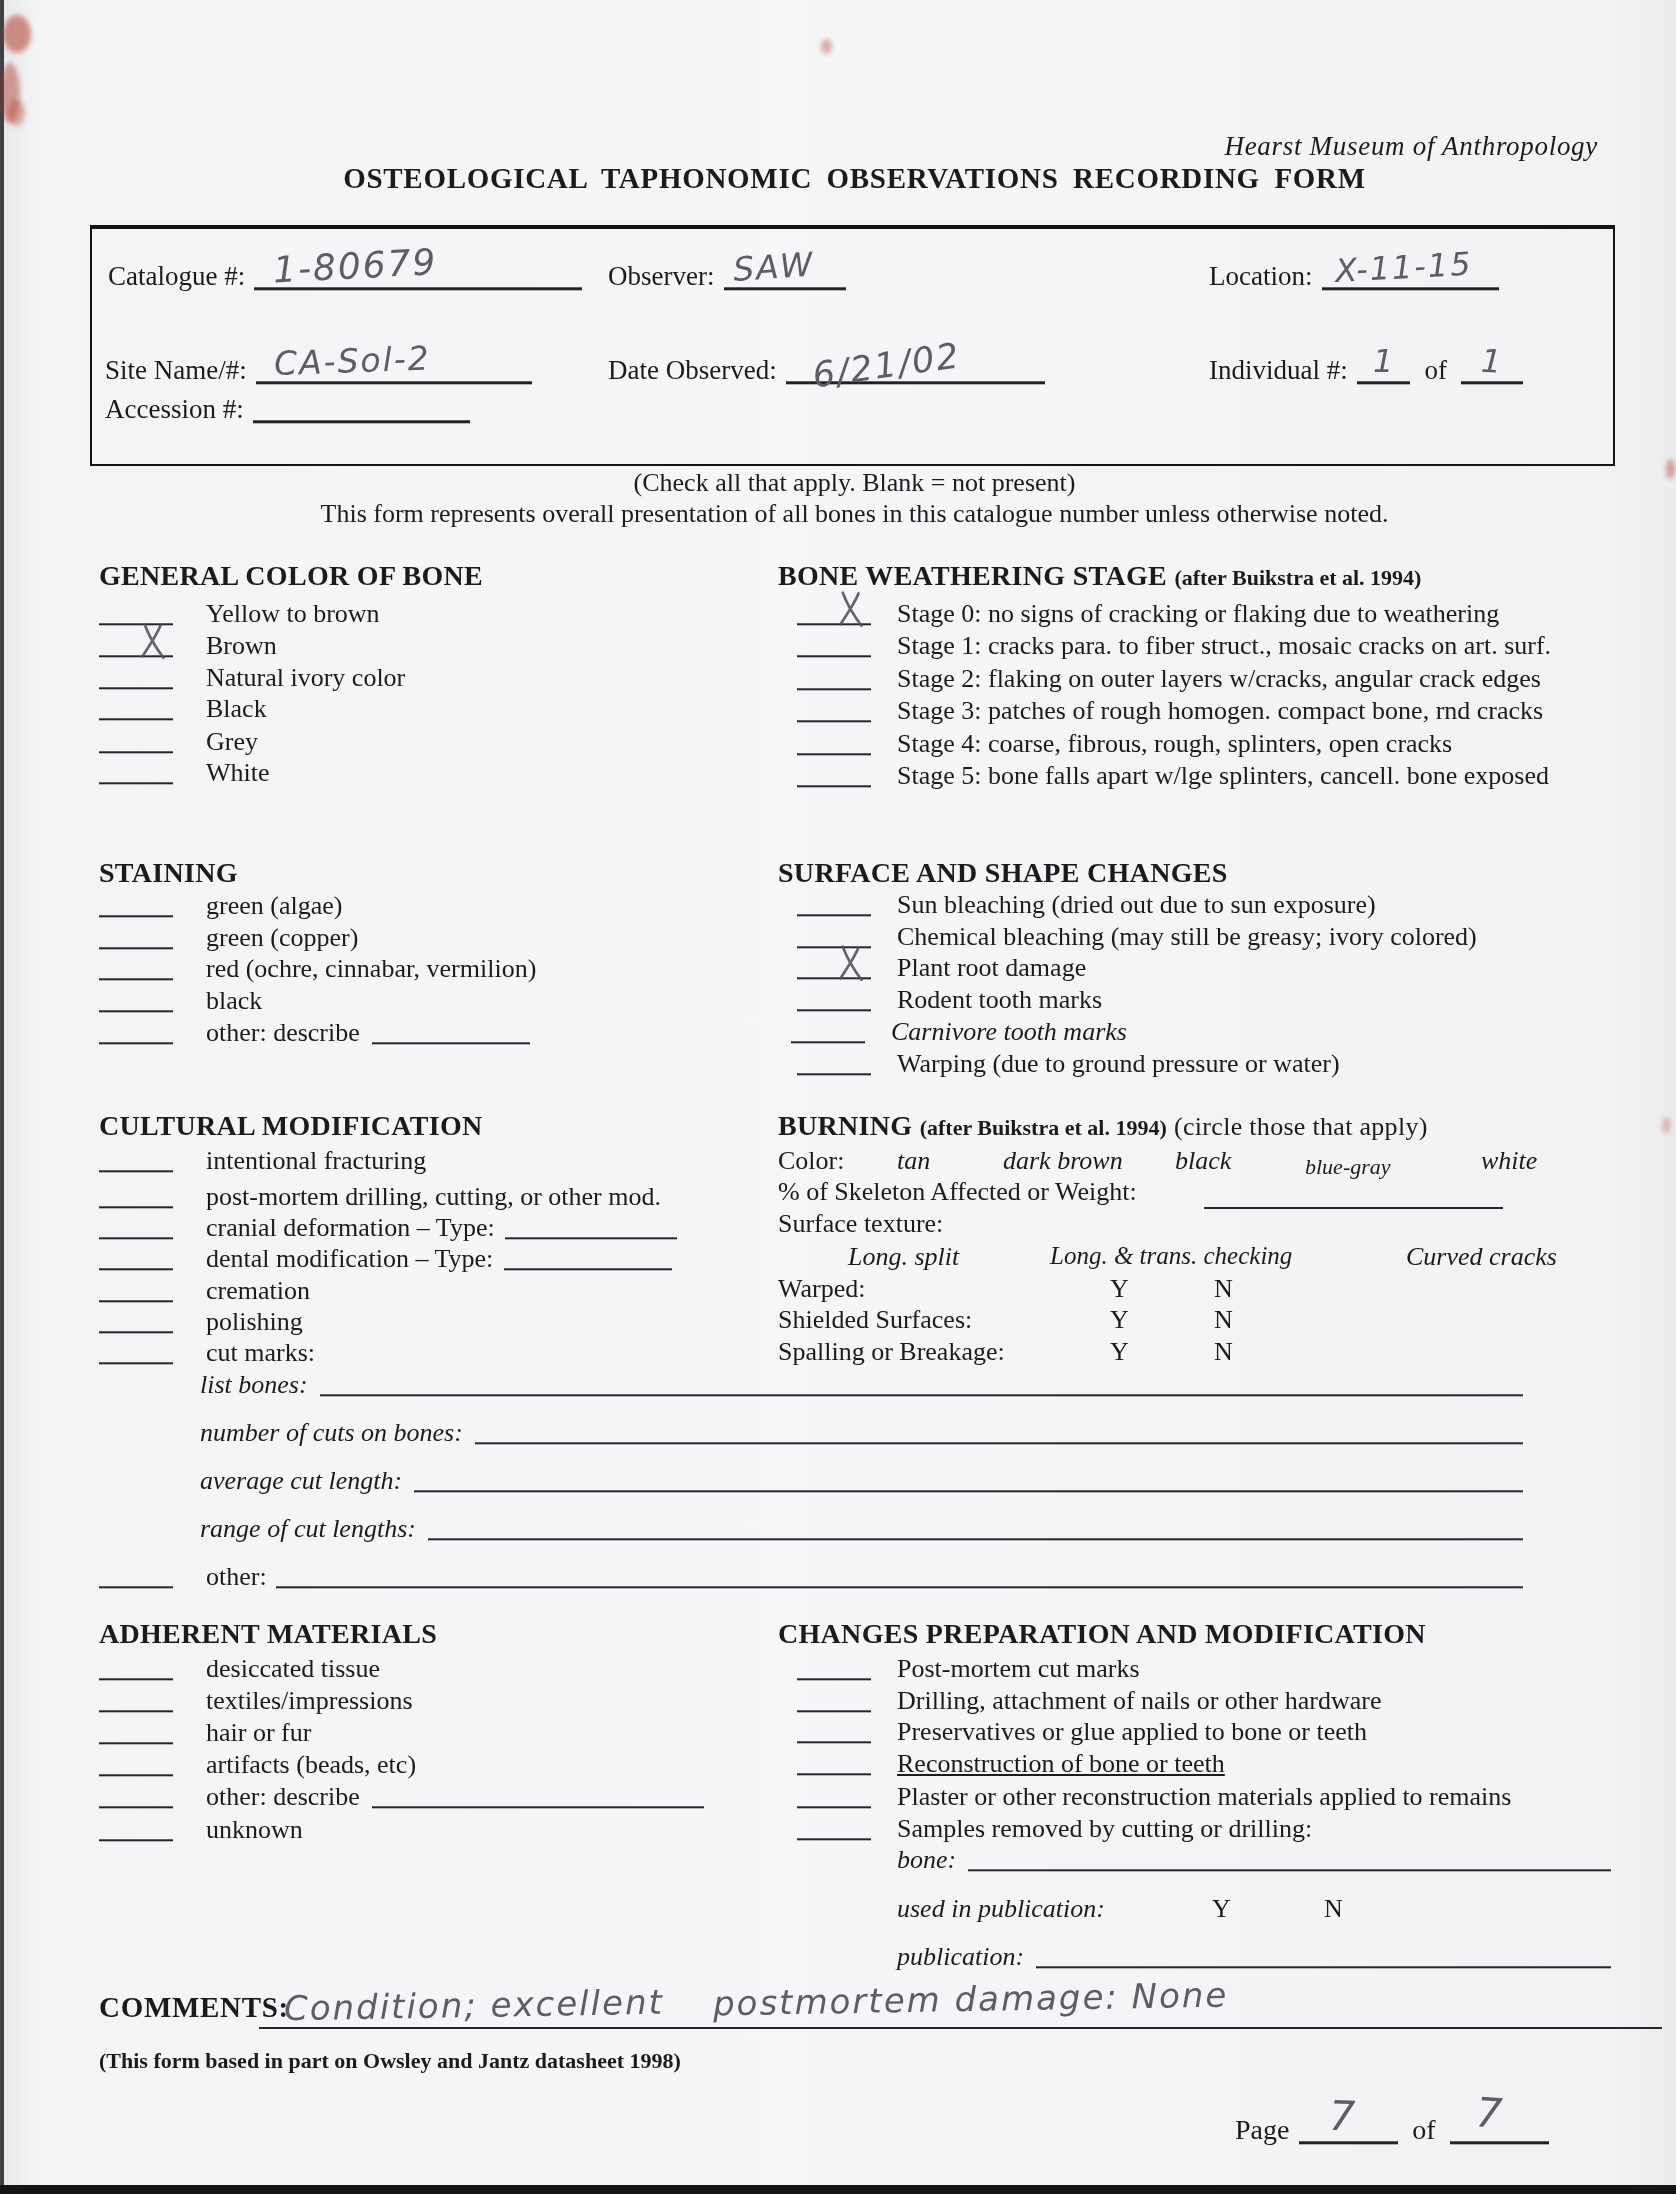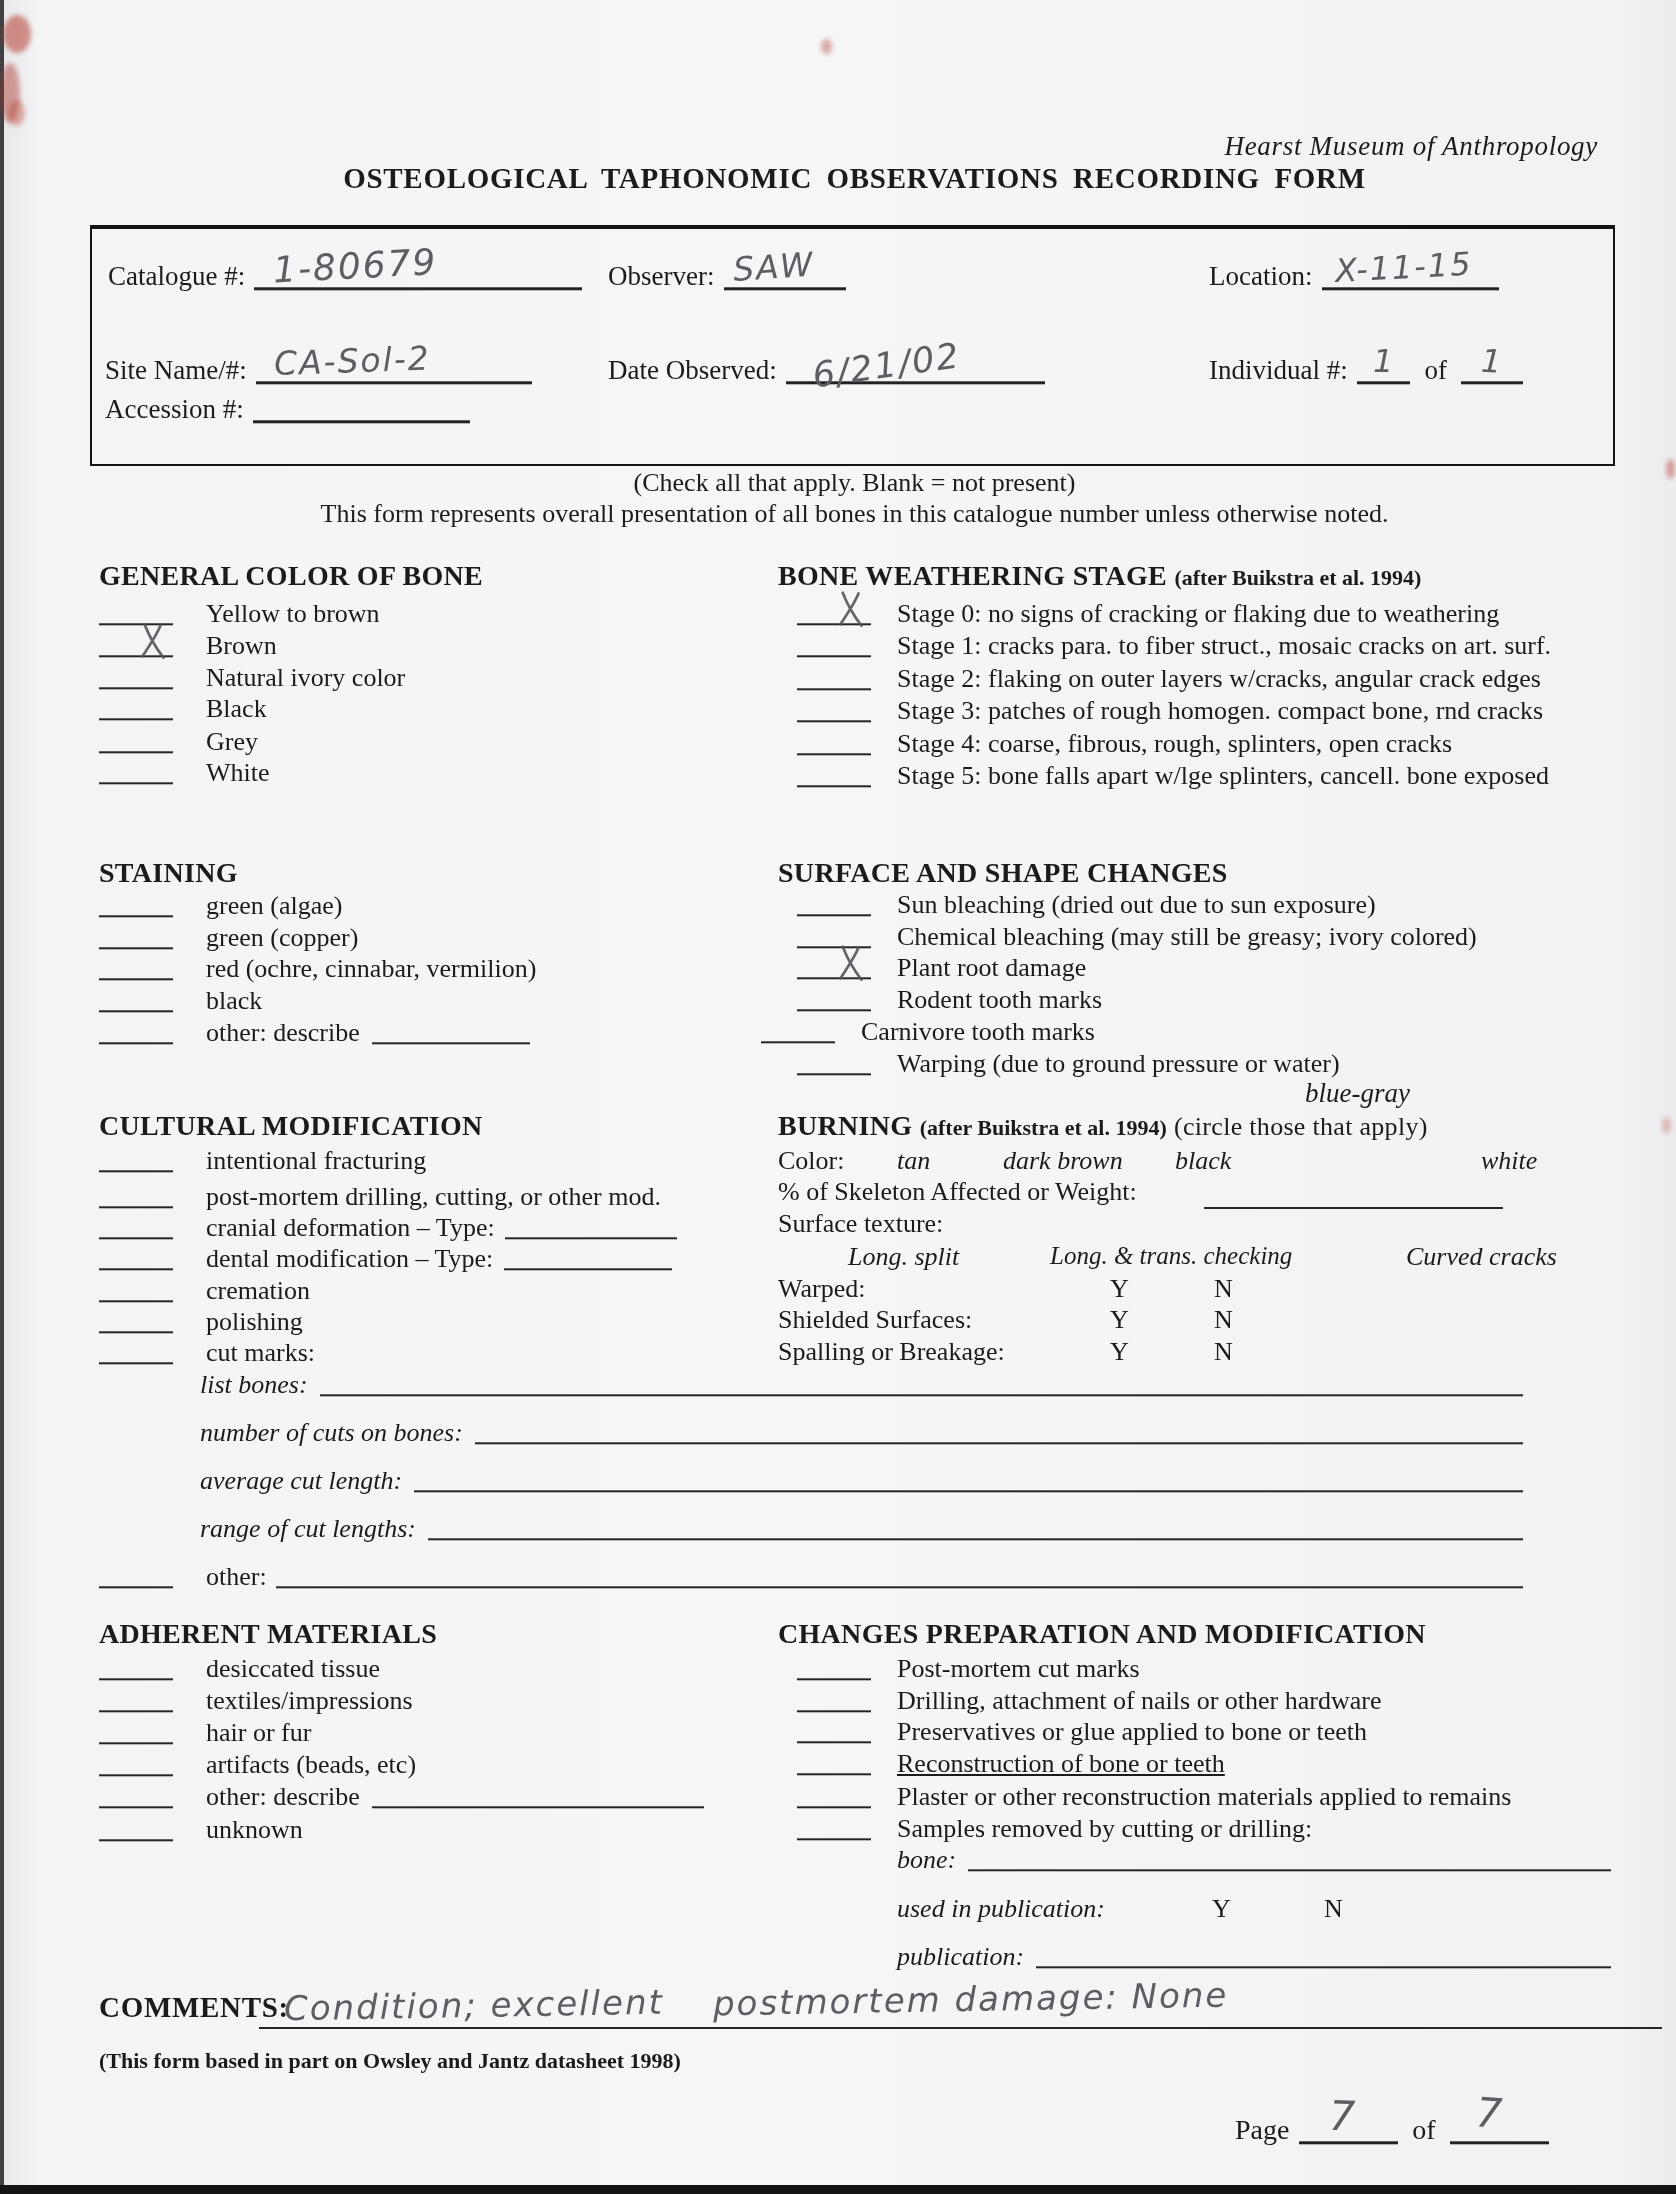--- a/index.html
+++ b/index.html
@@ -211,21 +211,21 @@
       <svg class="xmark" viewBox="0 0 40 52">
         <path d="M9 5 C14 18 24 36 34 49"></path>
         <path d="M30 6 C25 19 13 36 6 47"></path>
       </svg>
       <span class="lb">Plant root damage</span>
     </div>
   <div class="item rcol" style="left:797px;top:985px;">
       <span class="cl"></span>
       <span class="lb">Rodent tooth marks</span>
     </div>
-  <div class="item rcol" style="left:761px;top:1017px;">
+  <div class="item rcol" style="left:791px;top:1017px;font-style:italic;">
       <span class="cl"></span>
       <span class="lb">Carnivore tooth marks</span>
     </div>
   <div class="item rcol" style="left:797px;top:1049px;">
       <span class="cl"></span>
       <span class="lb">Warping (due to ground pressure or water)</span>
     </div>
 
   <div class="hd" style="left:99px;top:1110px;">CULTURAL MODIFICATION</div>
   <div class="item" style="left:99px;top:1146px;">
@@ -279,21 +279,21 @@
       <span class="cl"></span>
       <span class="lb">other:</span>
       <span class="fl grow" style="margin-left:9.2px;"></span>
     </div>
 
   <div class="hd" style="left:778px;top:1110px;"><span>BURNING</span> <small>(after Buikstra et al. 1994)</small> <span class="plain">(circle those that apply)</span></div>
   <div class="abs" style="left:778px;top:1146px;font-size:26px;">Color:</div>
   <div class="abs it" style="left:897px;top:1146px;font-size:26px;">tan</div>
   <div class="abs it" style="left:1003px;top:1146px;font-size:26px;">dark brown</div>
   <div class="abs it" style="left:1175px;top:1146px;font-size:26px;">black</div>
-  <div class="abs it" style="left:1305px;top:1078px;font-size:27px;">blue-gray</div>
+  <div class="abs it" style="left:1305px;top:1154px;font-size:22px;">blue-gray</div>
   <div class="abs it" style="left:1481px;top:1146px;font-size:26px;">white</div>
   <div class="abs" style="left:778px;top:1177px;font-size:26px;">% of Skeleton Affected or Weight:</div>
   <div class="hline" style="left:1204px;top:1207px;width:299px;"></div>
   <div class="abs" style="left:778px;top:1209px;font-size:26px;">Surface texture:</div>
   <div class="abs it" style="left:848px;top:1242px;font-size:26px;">Long. split</div>
   <div class="abs it" style="left:1050px;top:1242px;font-size:25px;">Long. &amp; trans. checking</div>
   <div class="abs it" style="left:1406px;top:1242px;font-size:26px;">Curved cracks</div>
   <div class="abs" style="left:778px;top:1274px;font-size:26px;">Warped:</div>
   <div class="abs" style="left:1110px;top:1274px;font-size:26px;">Y</div>
   <div class="abs" style="left:1214px;top:1274px;font-size:26px;">N</div>

